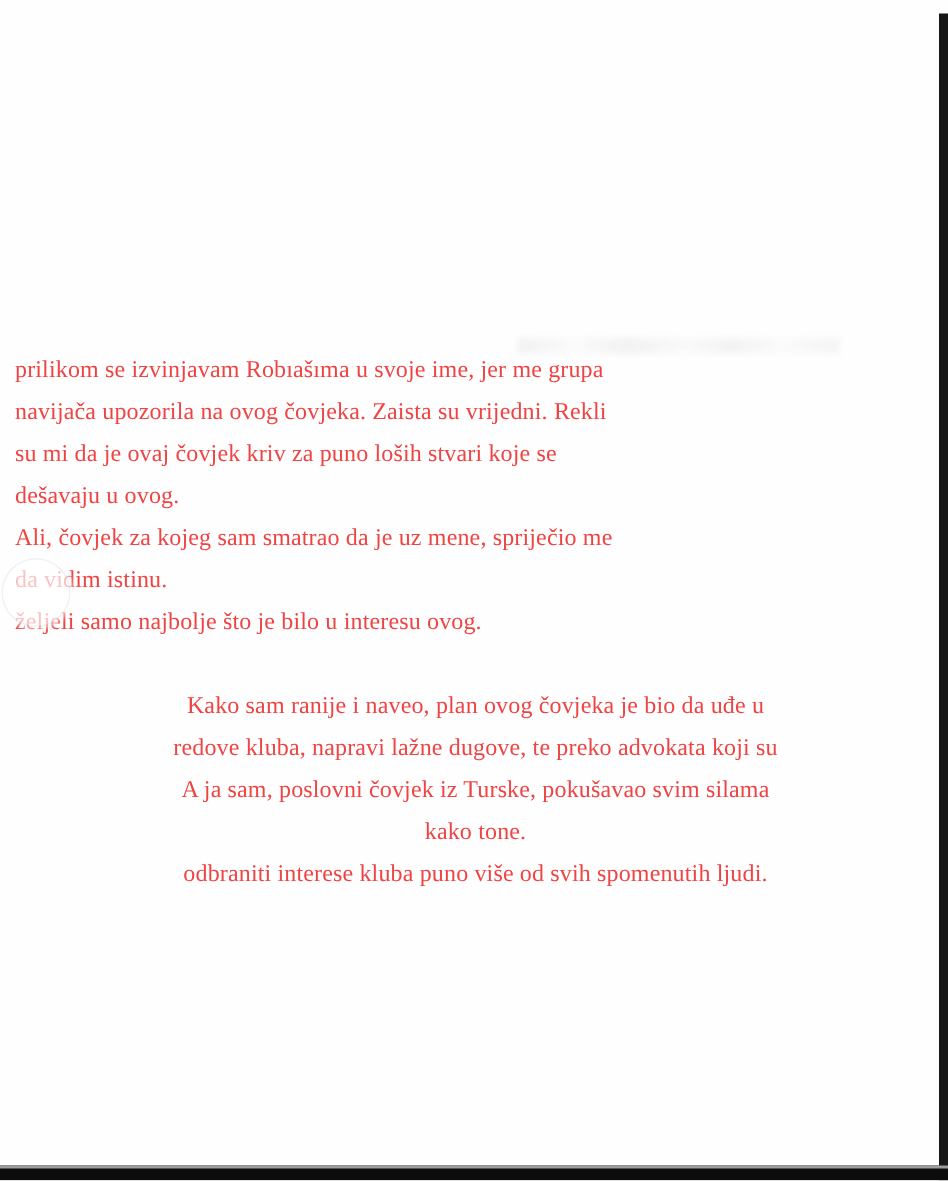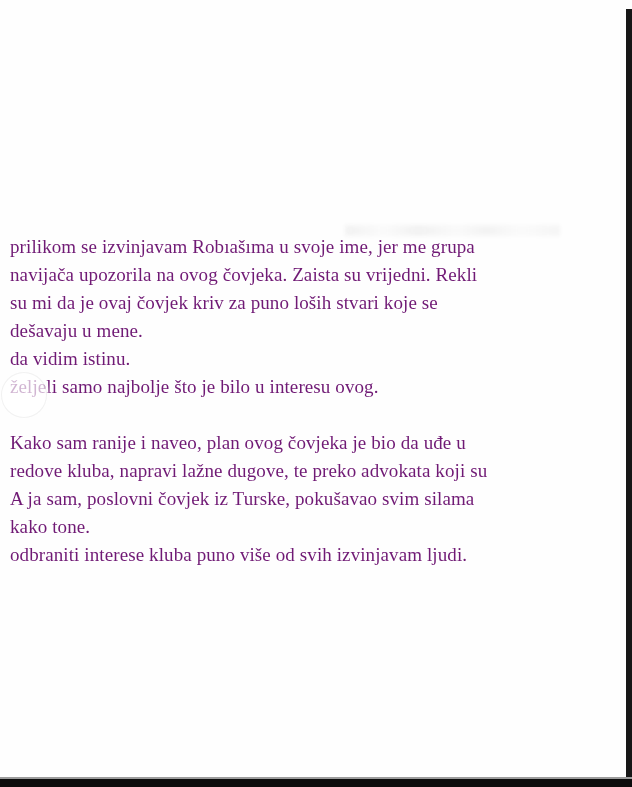--- a/index.html
+++ b/index.html
@@ -28,31 +28,31 @@
       rgba(40,40,40,0.09) 66%, rgba(40,40,40,0.03) 82%,
       rgba(40,40,40,0.08) 100%);
     filter: blur(2px);
     opacity: 0.55;
   }
   .text-block {
     position: absolute;
     left: 10px;
     top: 233px;
     right: 8px;
-    color: #701a75;
-    font-size: 19px;
+    color: #ef4444;
+    font-size: 16px;
     line-height: 28px;
     white-space: nowrap;
     letter-spacing: 0.1px;
   }
   .para {
     margin: 0 0 28px 0;
     padding: 0;
   }
-  .para:last-child { margin-bottom: 0; }
+  .para:last-child { margin-bottom: 0; text-align: center; }
   .line { display: block; }
   
   .watermark-circle {
     position: absolute;
     left: 1px;
     top: 372px;
     width: 46px;
     height: 46px;
     border-radius: 50%;
     background: rgba(255,255,255,0.68);
@@ -83,30 +83,31 @@
 
 <div class="page">
 
   <div class="ghost-line"></div>
 
   <div class="text-block">
     <p class="para">
       <span class="line">prilikom se izvinjavam Robıašıma u svoje ime, jer me grupa</span>
       <span class="line">navijača upozorila na ovog čovjeka. Zaista su vrijedni. Rekli</span>
       <span class="line">su mi da je ovaj čovjek kriv za puno loših stvari koje se</span>
-      <span class="line">dešavaju u mene.</span>
+      <span class="line">dešavaju u ovog.</span>
+      <span class="line">Ali, čovjek za kojeg sam smatrao da je uz mene, spriječio me</span>
       <span class="line">da vidim istinu.</span>
       <span class="line">željeli samo najbolje što je bilo u interesu ovog.</span>
     </p>
     <p class="para">
       <span class="line">Kako sam ranije i naveo, plan ovog čovjeka je bio da uđe u</span>
       <span class="line">redove kluba, napravi lažne dugove, te preko advokata koji su</span>
       <span class="line">A ja sam, poslovni čovjek iz Turske, pokušavao svim silama</span>
       <span class="line">kako tone.</span>
-      <span class="line">odbraniti interese kluba puno više od svih izvinjavam ljudi.</span>
+      <span class="line">odbraniti interese kluba puno više od svih spomenutih ljudi.</span>
     </p>
   </div>
 
   <div class="watermark-circle"></div>
 
   <div class="edge-right"></div>
   <div class="edge-bottom"></div>
 
 </div>
 

